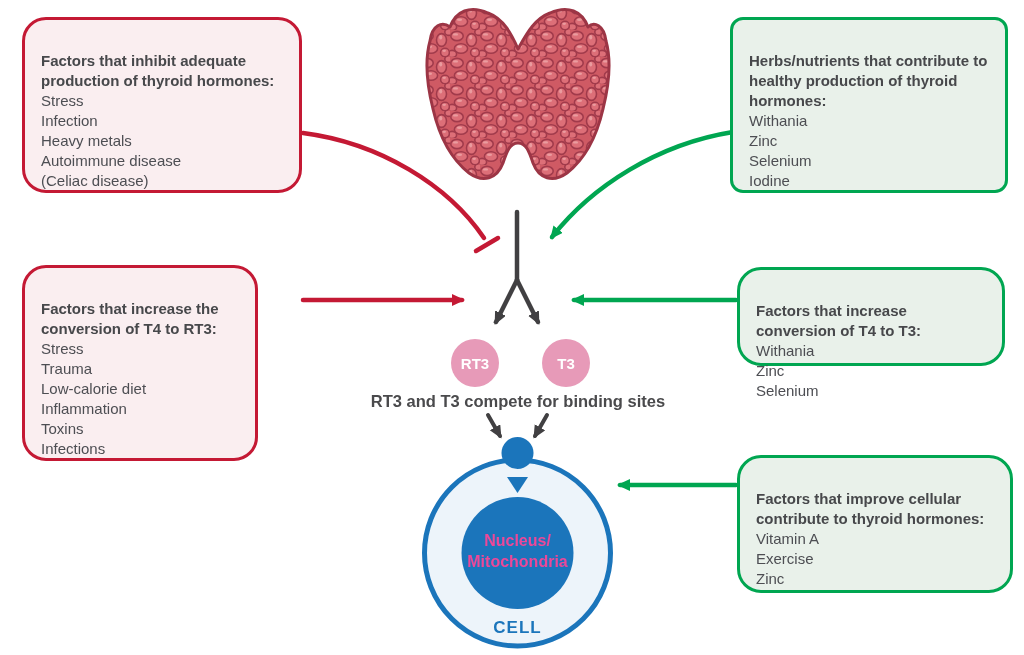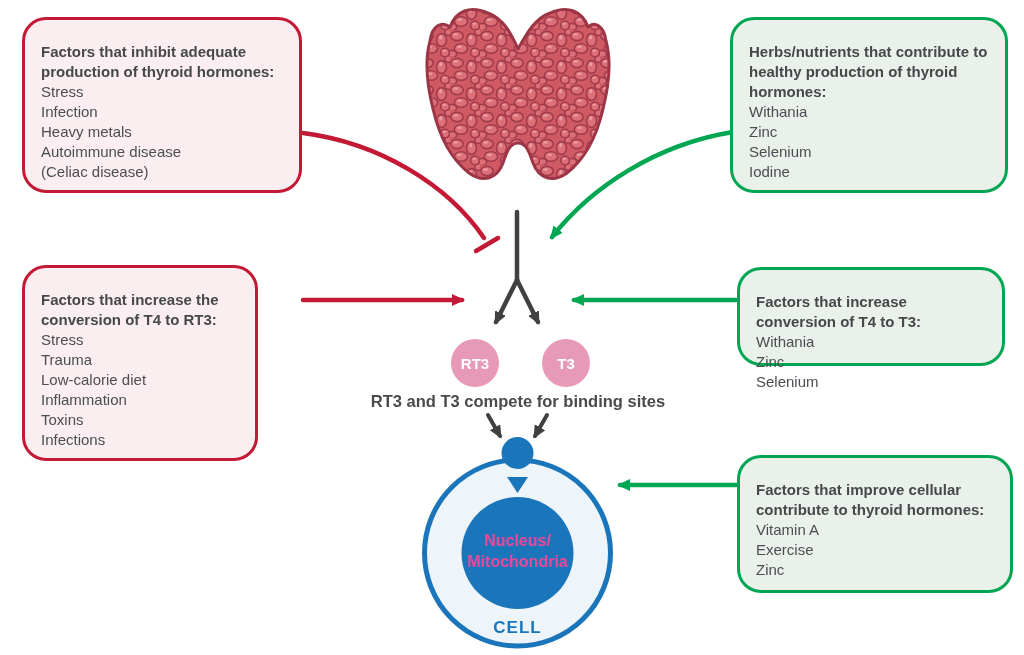--- a/index.html
+++ b/index.html
@@ -3,33 +3,33 @@
 <meta charset="utf-8">
 <style>
   html,body{margin:0;padding:0;background:#fff;}
   .canvas{
     position:relative;width:1024px;height:655px;background:#ffffff;
     font-family:"Liberation Sans","DejaVu Sans",sans-serif;overflow:hidden;
   }
   .artwork{position:absolute;left:0;top:0;width:1024px;height:655px;z-index:1;}
   .factor-box{
     position:absolute;z-index:2;border-radius:24px;border-style:solid;border-width:3px;
-    padding:22px 16px;box-sizing:border-box;font-size:15px;line-height:20px;color:#4d4e53;
+    padding:31px 16px;box-sizing:border-box;font-size:15px;line-height:20px;color:#4d4e53;
   }
   .factor-box.red{border-color:#c41934;background:#faeef0;}
   .factor-box.green{border-color:#00a651;background:#e9f1ea;}
   .factor-box .box-title{font-weight:bold;color:#47484b;}
   .node-circle{
     position:absolute;z-index:3;background:#e79ab8;border-radius:50%;
     display:flex;align-items:center;justify-content:center;
     color:#ffffff;font-weight:bold;
   }
   .abs-label{position:absolute;z-index:3;text-align:center;}
   #box-inhibit{left:22px;top:17px;width:280px;height:176px;}
-  #box-healthy{left:730px;top:17px;width:278px;height:176px;}
+  #box-healthy{left:730px;top:17px;width:278px;height:176px;border-radius:13px;}
   #box-rt3{left:22px;top:265px;width:236px;height:196px;}
   #box-t3{left:737px;top:267px;width:268px;height:99px;}
   #box-sensitivity{left:737px;top:455px;width:276px;height:138px;}
   #node-t4{left:491px;top:158px;width:52px;height:52px;font-size:17px;}
   #node-rt3{left:451px;top:339px;width:48px;height:48px;font-size:15px;}
   #node-t3{left:542px;top:339px;width:48px;height:48px;font-size:15px;}
   #compete-label{left:357px;top:392px;width:322px;font-size:16.5px;font-weight:bold;color:#4a4a4c;}
   #nucleus-label{left:437px;top:530px;width:161px;font-size:16px;line-height:21px;font-weight:bold;color:#ec4899;}
   #cell-label{left:467px;top:618px;width:101px;font-size:17px;font-weight:bold;color:#1b75bb;letter-spacing:1px;}
 </style>

